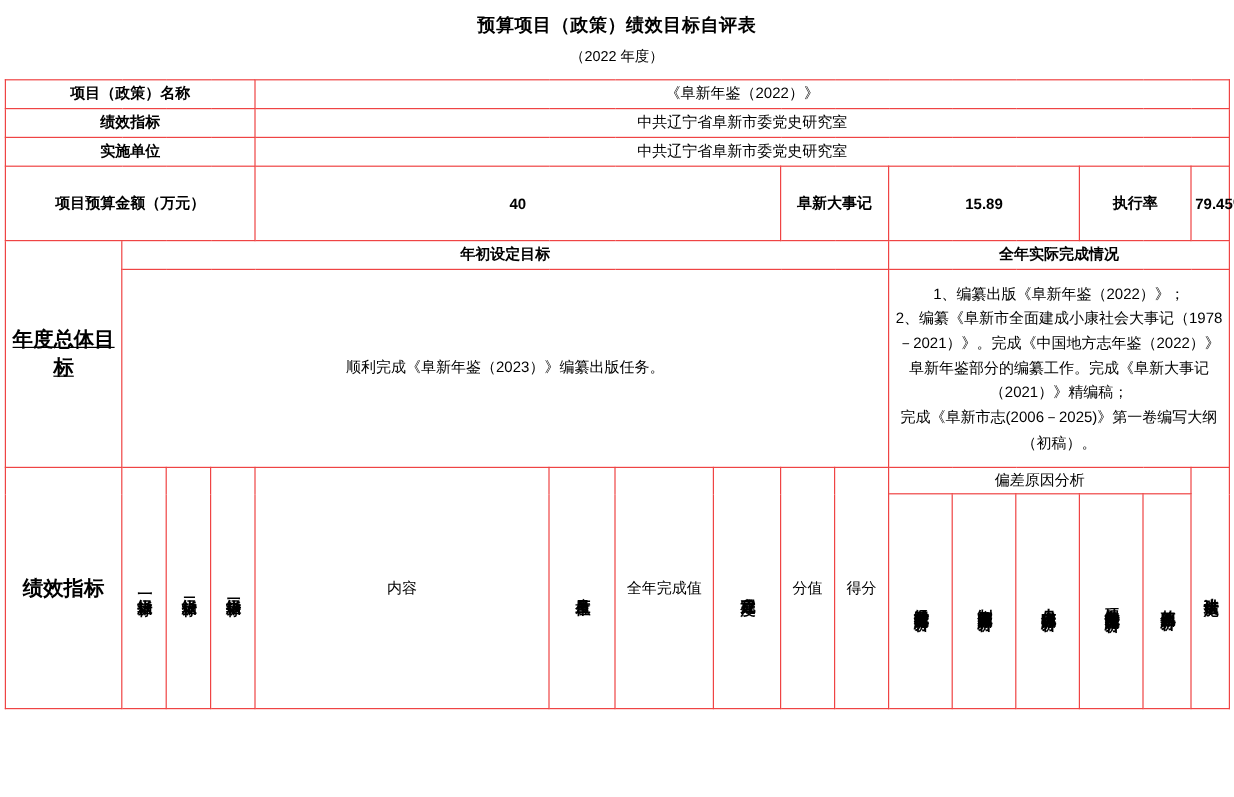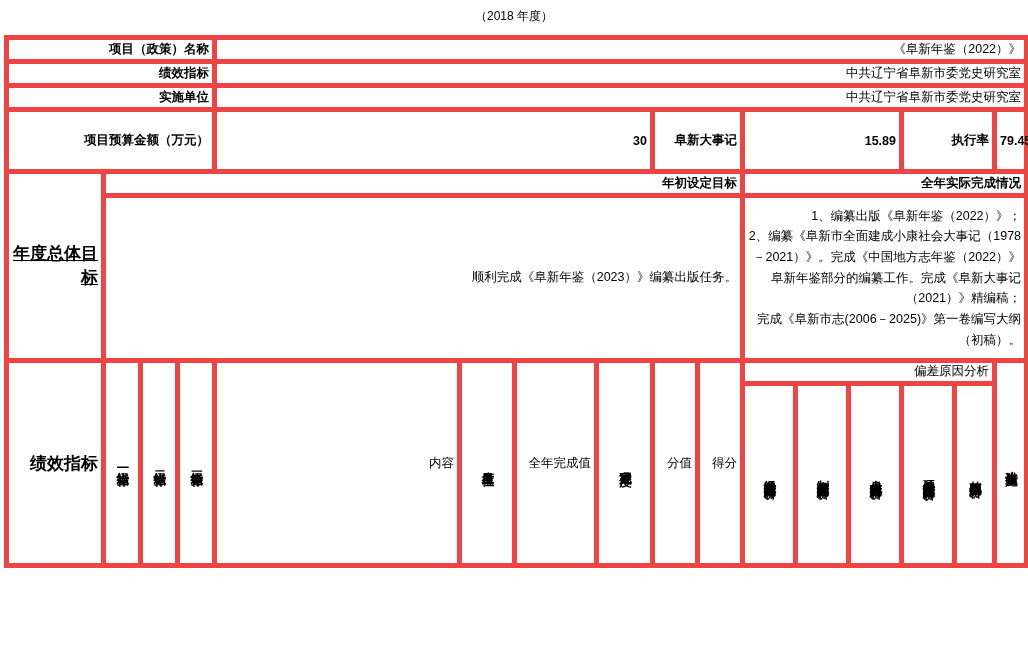--- a/index.html
+++ b/index.html
@@ -32,23 +32,23 @@
     margin-top: 8px;
     margin-bottom: 10px;
   }
   table.main {
     border-collapse: collapse;
     width: 1020px;
     margin: 0 4px;
     table-layout: fixed;
   }
   table.main td {
-    border: 5px solid #ef4444;
+    border: 1px solid #ef4444;
     font-size: 12.5px;
-    text-align: right;
+    text-align: center;
     vertical-align: middle;
     padding: 0 3px;
   }
   .bold { font-weight: bold; }
   .row-h-md { height: 24px; }
   .label-cell { font-weight: bold; }
   .goal-text {
     font-size: 13px;
     line-height: 1.7;
     padding: 0 20px;
@@ -77,21 +77,22 @@
     justify-content: center;
     height: 100%;
   }
   .head-cell { font-weight: normal; }
 </style>
 </head>
 <body>
 
 <div class="page">
 
-  <div class="doc-subtitle">（2018 年度）</div>
+  <div class="doc-title">预算项目（政策）绩效目标自评表</div>
+  <div class="doc-subtitle">（2022 年度）</div>
 
   <table class="main">
     <colgroup>
       <col style="width:97px">
       <col style="width:37px">
       <col style="width:37px">
       <col style="width:37px">
       <col style="width:245px">
       <col style="width:55px">
       <col style="width:82px">
@@ -118,21 +119,21 @@
         <td colspan="12">中共辽宁省阜新市委党史研究室</td>
       </tr>
 
       <tr class="row-h-md">
         <td class="label-cell" colspan="4">实施单位</td>
         <td colspan="12">中共辽宁省阜新市委党史研究室</td>
       </tr>
 
       <tr style="height:62px">
         <td class="label-cell" colspan="4">项目预算金额（万元）</td>
-        <td class="bold" colspan="4">30</td>
+        <td class="bold" colspan="4">40</td>
         <td class="bold" colspan="2">阜新大事记</td>
         <td class="bold" colspan="3">15.89</td>
         <td class="bold" colspan="2">执行率</td>
         <td class="bold">79.45%</td>
       </tr>
 
       <tr class="row-h-md">
         <td rowspan="2" style="height:22px">
           <span class="bold" style="font-size:17px; line-height:1.4; display:inline-block;text-decoration:underline;">年度总体目标</span>
         </td>

